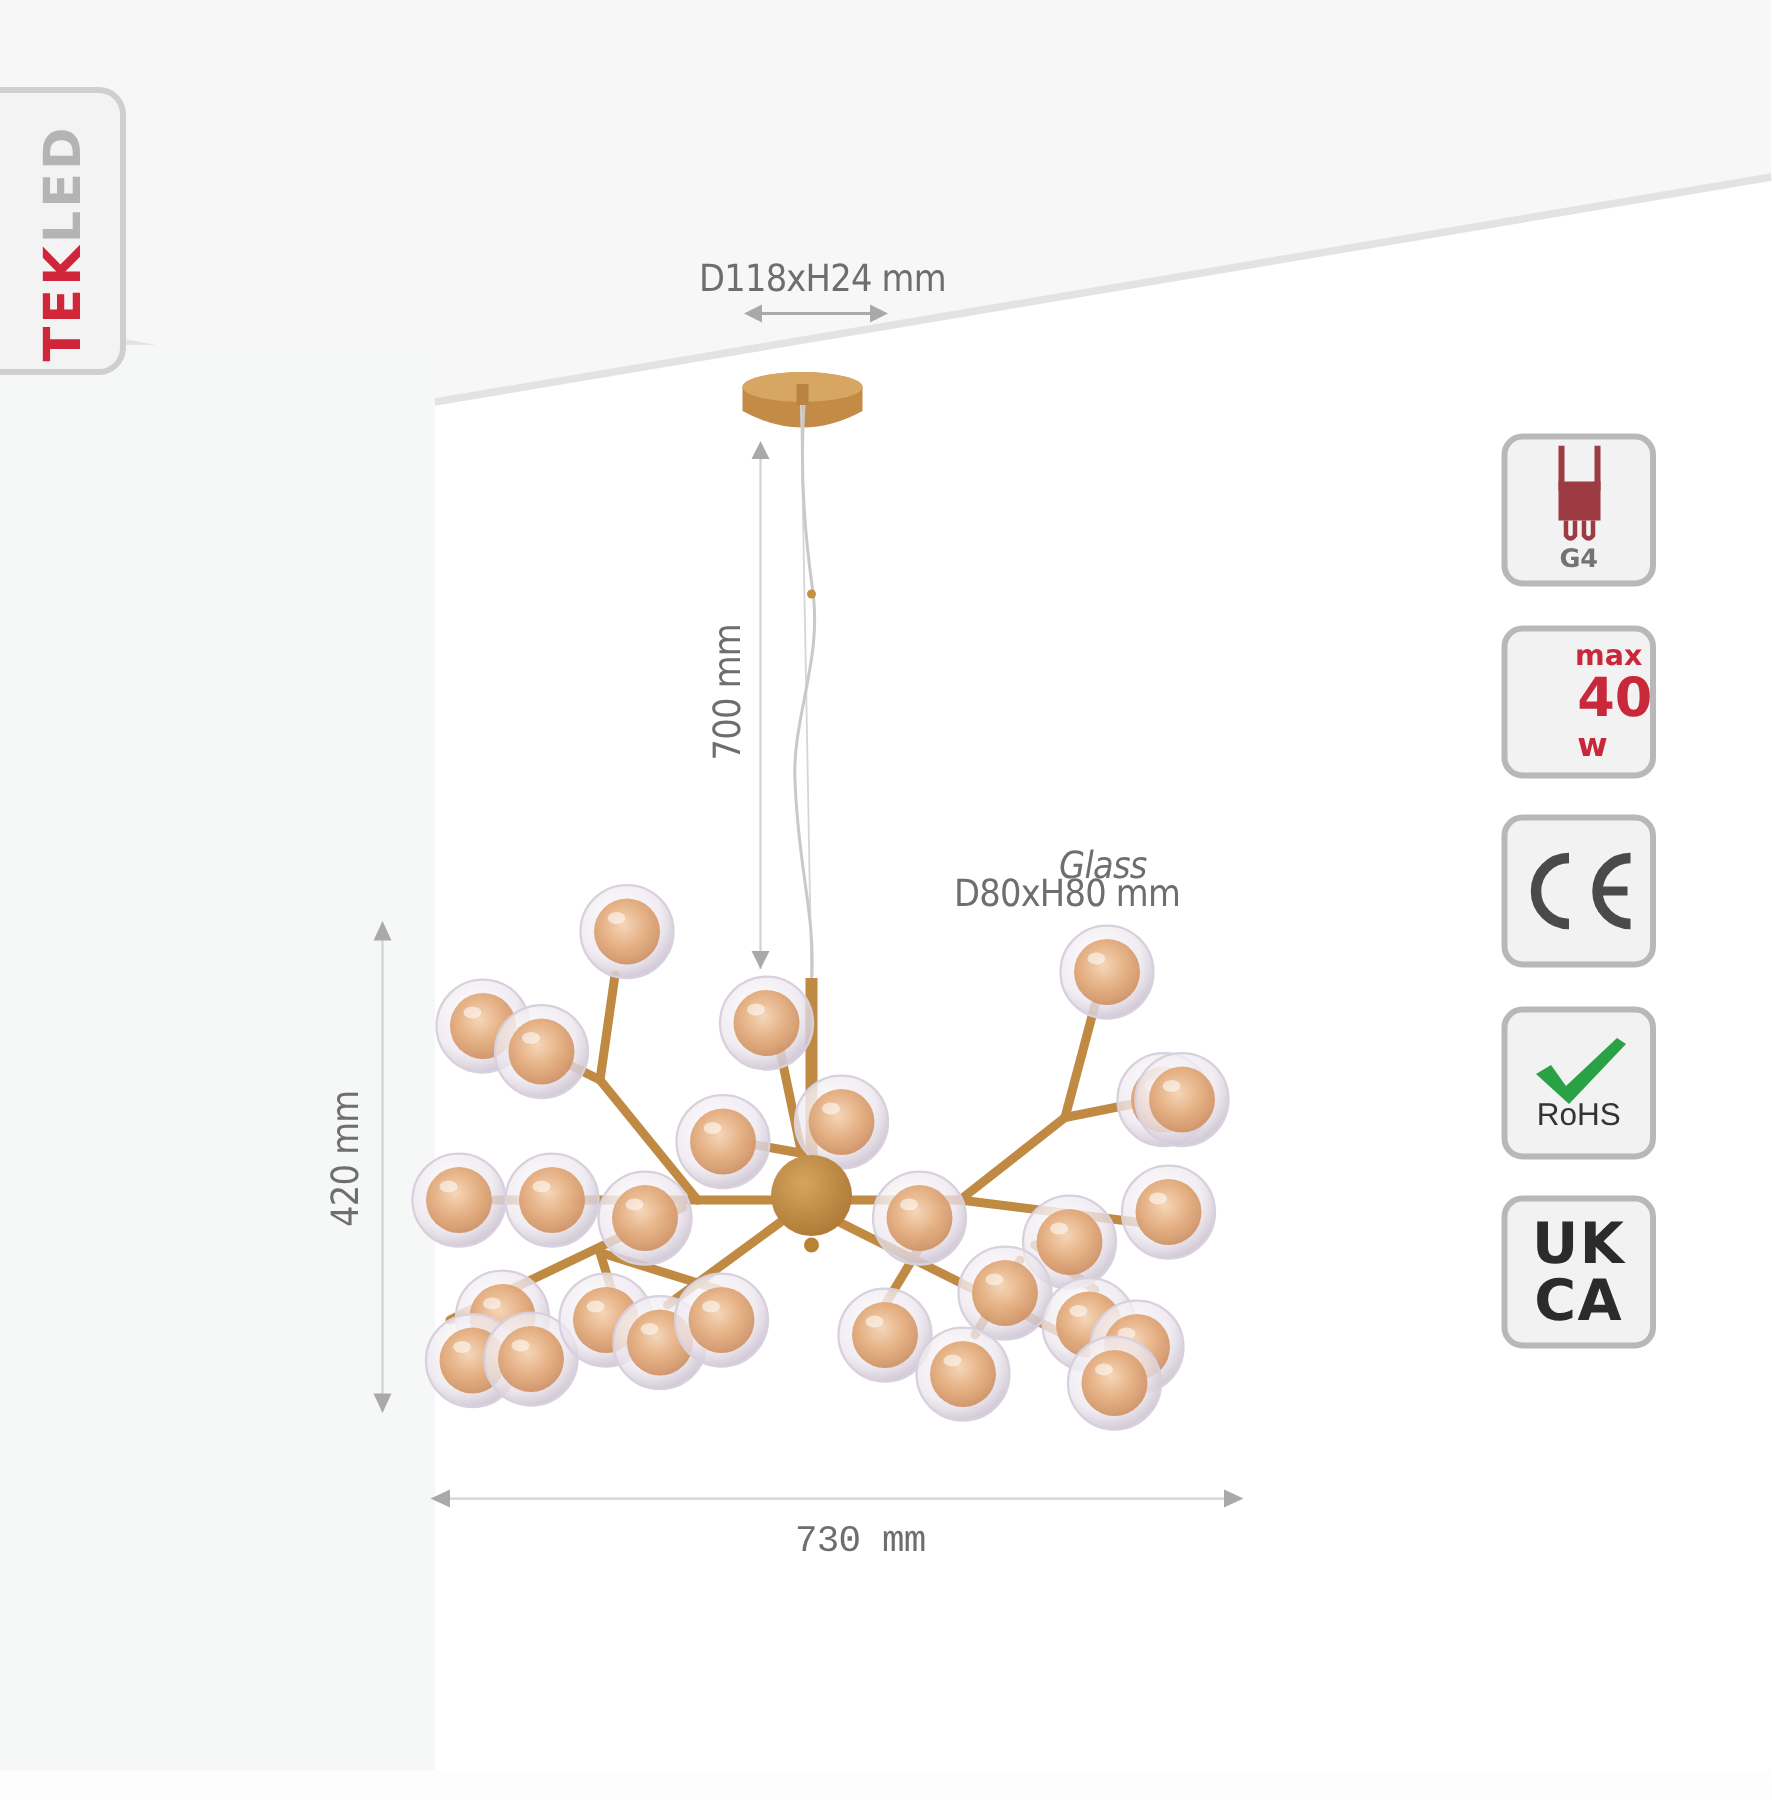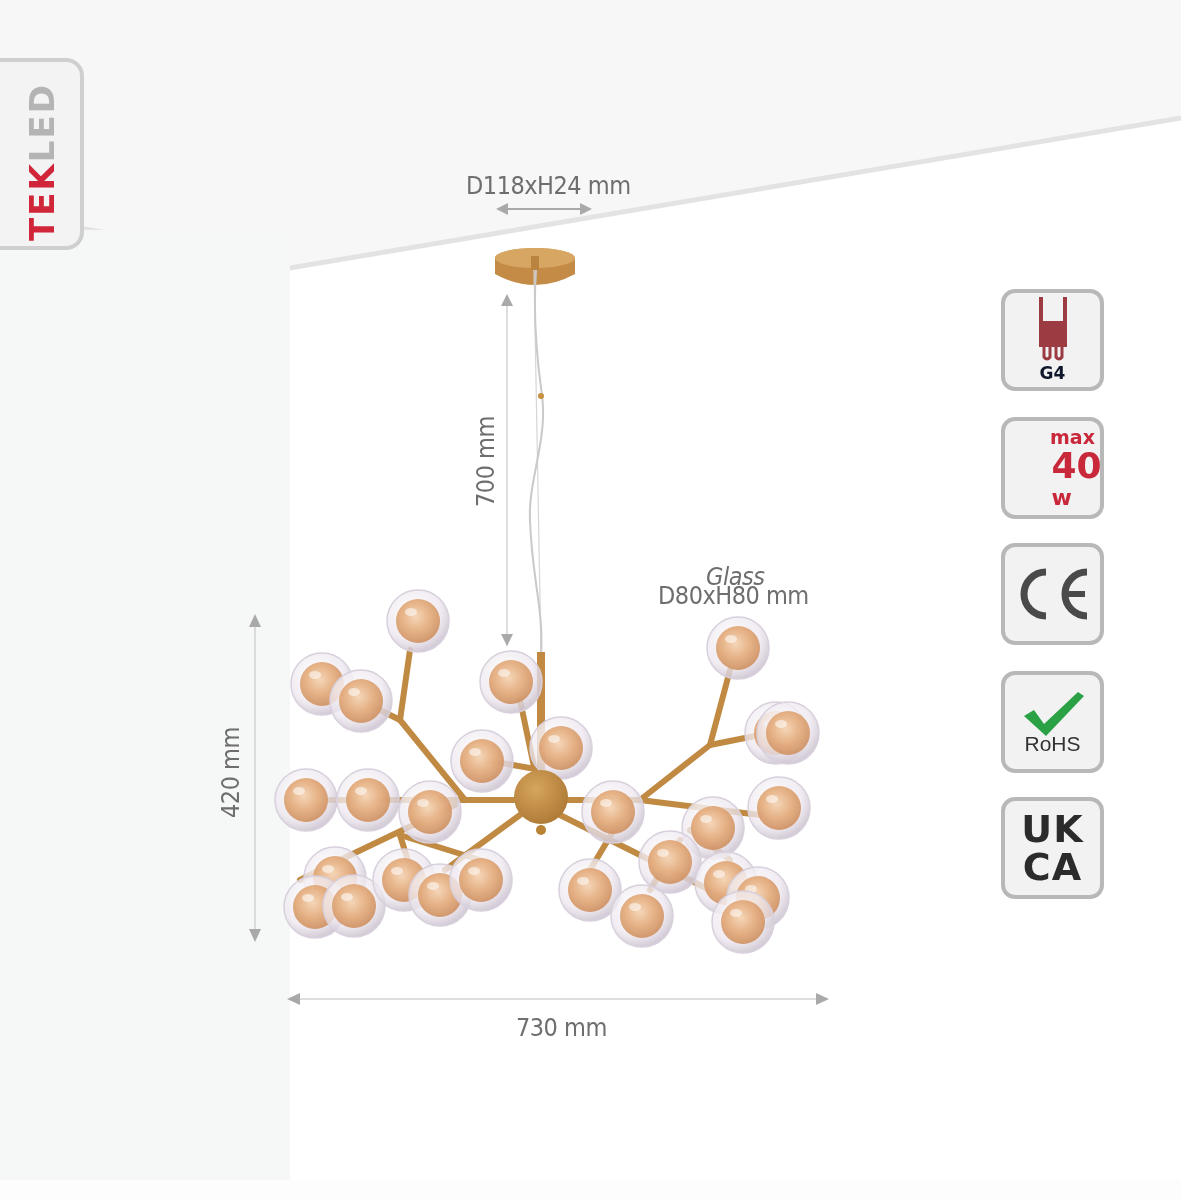--- a/index.html
+++ b/index.html
@@ -37,21 +37,21 @@
   .logo-tek { color: #d1263a; }
   .logo-led { color: #b4b4b4; }
 
   .cert {
     position: absolute; left: 1001px; width: 103px; height: 102px;
     box-sizing: border-box;
     border: 4px solid #b8b8b8; border-radius: 14px;
     background: #f2f2f2;
     display: flex; flex-direction: column; align-items: center; justify-content: center;
   }
-  .g4-label { font-family: "DejaVu Sans", sans-serif; font-weight: bold; font-size: 17px; color: #0f172a; margin-top: 2px; }
+  .g4-label { font-family: "DejaVu Sans", sans-serif; font-weight: bold; font-size: 17px; color: #737373; margin-top: 2px; }
   .max-label { font-family: "DejaVu Sans", sans-serif; font-weight: bold; font-size: 19px; color: #c8283a; line-height: 20px; }
   .watt-row { display: flex; align-items: baseline; color: #c8283a; font-family: "DejaVu Sans", sans-serif; font-weight: bold; flex-direction: column; }
   .watt-num { font-size: 36px; line-height: 38px; }
   .watt-unit { font-size: 22px; margin-left: 4px; }
   .rohs-label { font-family: "Liberation Sans", sans-serif; font-size: 21px; color: #333; margin-top: -6px; }
   .ukca { font-family: "DejaVu Sans", sans-serif; font-weight: bold; font-size: 38px; line-height: 38px; color: #2b2b2b; text-align: center; letter-spacing: 1px; }
 </style>
 </head>
 <body>
 
@@ -175,23 +175,23 @@
 
 <div class="logo-badge">
   <div class="logo-text">
     <span class="logo-tek">TEK</span><span class="logo-led">LED</span>
   </div>
 </div>
 
 <div class="dim-label dim-h" style="left:466px; top:171px;">D118xH24 mm</div>
 <div class="dim-label dim-h rot" style="left:425px; top:447px; width:120px; text-align:center;">700 mm</div>
 <div class="dim-label dim-h rot" style="left:170px; top:758px; width:120px; text-align:center;">420 mm</div>
-<div class="dim-label dim-h" style="left:516px; top:1013px;">730 mm</div>
+<div class="dim-label dim-h" style="left:530px; top:1013px;font-family:Liberation Mono, monospace;">730 mm</div>
 <div class="dim-label dim-h" style="left:706px; top:562px;font-style:italic;">Glass</div>
-<div class="dim-label dim-h" style="left:658px; top:581px;">D80xH80 mm</div>
+<div class="dim-label dim-h" style="left:636px; top:581px;">D80xH80 mm</div>
 
 <div class="cert" style="top:289px;">
   <svg width="36" height="64" viewBox="0 0 36 64">
     <rect x="4" y="0" width="4" height="30" fill="#9c3b42"></rect>
     <rect x="28" y="0" width="4" height="30" fill="#9c3b42"></rect>
     <rect x="4" y="24" width="28" height="26" fill="#9c3b42"></rect>
     <path d="M9,50 L9,60 Q12,64 15,60 L15,50" fill="none" stroke="#9c3b42" stroke-width="3"></path>
     <path d="M21,50 L21,60 Q24,64 27,60 L27,50" fill="none" stroke="#9c3b42" stroke-width="3"></path>
   </svg>
   <div class="g4-label">G4</div>

